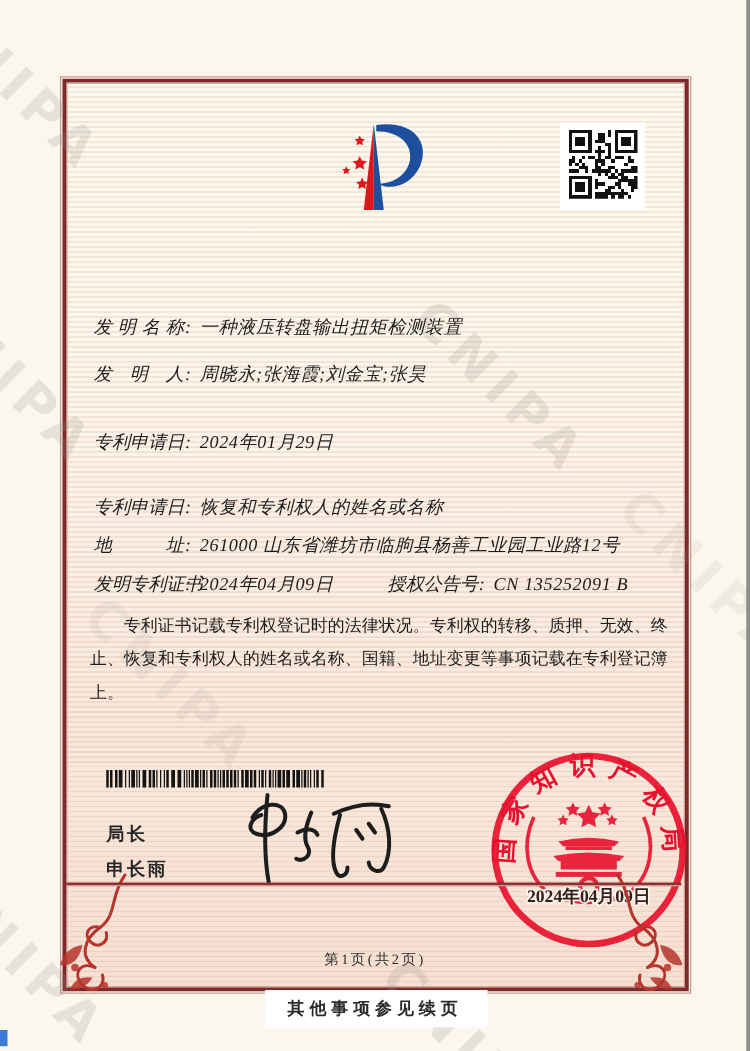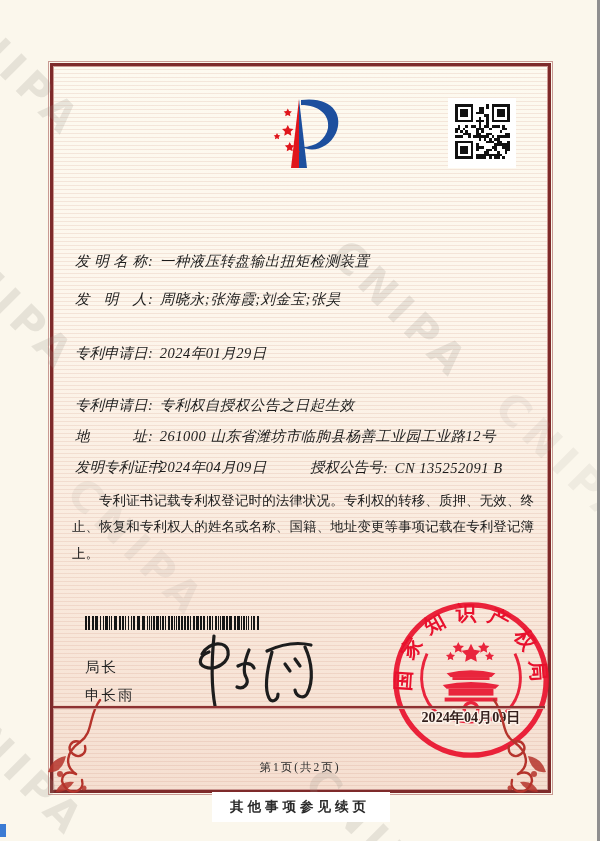--- a/index.html
+++ b/index.html
@@ -40,21 +40,21 @@
   .fvalue{letter-spacing:0.5px;}
   .fgroup2{position:absolute;left:235px;top:0;}
 
   .paras{left:72px;top:488px;width:462px;font-size:13.5px;line-height:1.95;text-align:justify;color:#1b1b1b;}
   .paras p{margin:0;text-indent:2em;}
 
   .barcode{left:85px;top:616px;width:178px;height:14px;}
   .barcode i{position:absolute;top:0;bottom:0;background:#151515;}
 
   .signer{left:85px;font-family:"DejaVu Sans","Liberation Sans",sans-serif;
-          font-size:14.5px;font-weight:400;letter-spacing:2px;color:#262626;text-align:center;}
+          font-size:14.5px;font-weight:700;letter-spacing:2px;color:#262626;text-align:center;}
   .sig-svg{left:192px;top:626px;}
   .sig-svg path{stroke:#1d1d1d;stroke-width:3.2;fill:none;stroke-linecap:round;stroke-linejoin:round;}
 
   .seal{left:388px;top:597px;width:166px;height:166px;}
   .page-info{left:0;top:760px;width:100%;text-align:center;font-size:11.5px;letter-spacing:2px;color:#2e2e2e;}
 
   .cont-box{left:212px;top:792px;width:178px;height:30px;background:#fff;}
   .cont-note{left:0;top:798px;width:100%;text-align:center;font-size:13.5px;font-weight:bold;
              letter-spacing:4px;color:#2a2a2a;}
 
@@ -236,21 +236,21 @@
     <div class="abs frow" style="top:252px">
       <span class="flabel">发明名称</span><span class="fcolon">:</span><span class="fvalue">一种液压转盘输出扭矩检测装置</span>
     </div>
     <div class="abs frow" style="top:290px">
       <span class="flabel">发明人</span><span class="fcolon">:</span><span class="fvalue">周晓永;张海霞;刘金宝;张昊</span>
     </div>
     <div class="abs frow" style="top:344px">
       <span class="flabel">专利申请日</span><span class="fcolon">:</span><span class="fvalue">2024年01月29日</span>
     </div>
     <div class="abs frow" style="top:396px">
-      <span class="flabel">专利申请日</span><span class="fcolon">:</span><span class="fvalue">专利权自授权公告之日起生效</span>
+      <span class="flabel">专利申请日</span><span class="fcolon">:</span><span class="fvalue">恢复和专利权人的姓名或名称</span>
     </div>
     <div class="abs frow" style="top:427px">
       <span class="flabel">地址</span><span class="fcolon">:</span><span class="fvalue">261000 山东省潍坊市临朐县杨善工业园工业路12号</span>
     </div>
     <div class="abs frow" style="top:458px">
       <span><span class="flabel">发明专利证书</span><span class="fcolon">:</span><span class="fvalue">2024年04月09日</span></span>
       <span class="fgroup2"><span class="flabel">授权公告号</span><span class="fcolon">:</span><span class="fvalue">CN 135252091 B</span></span>
     </div>
 
     <div class="abs paras">

